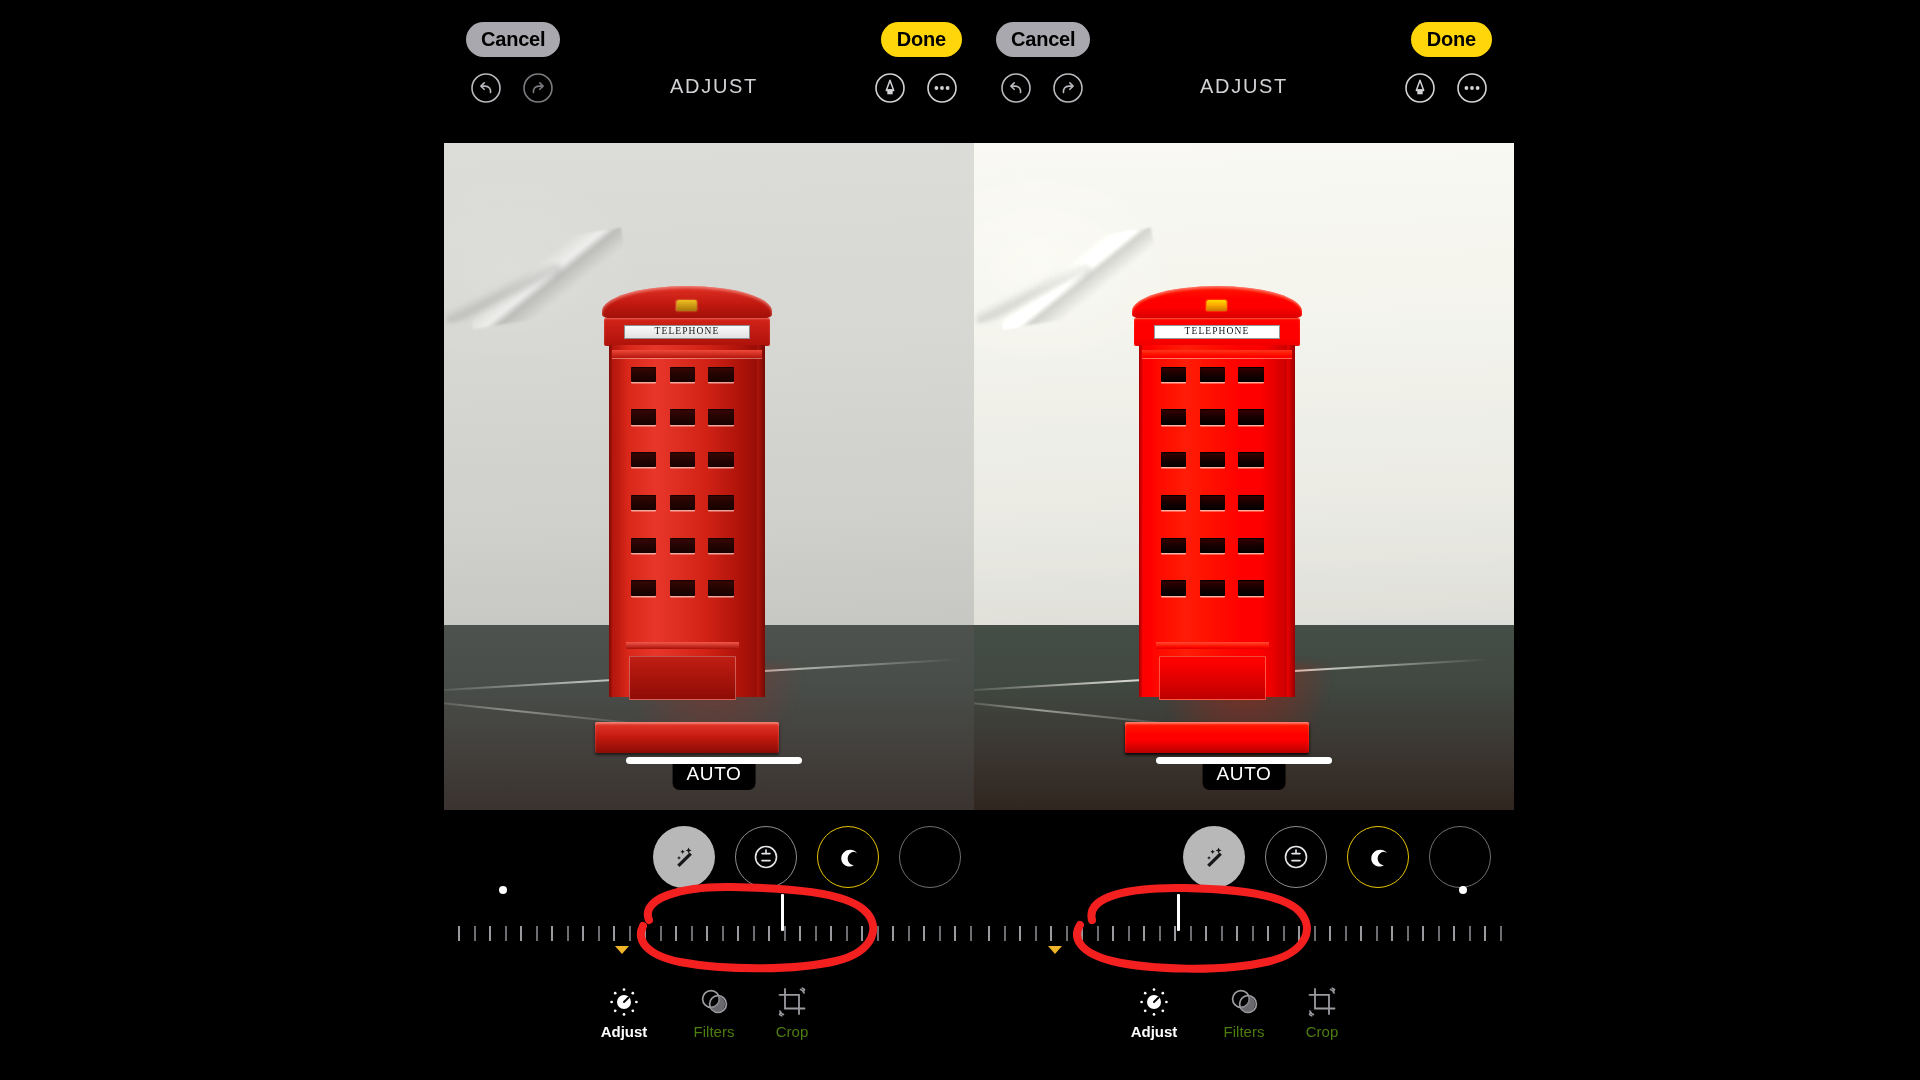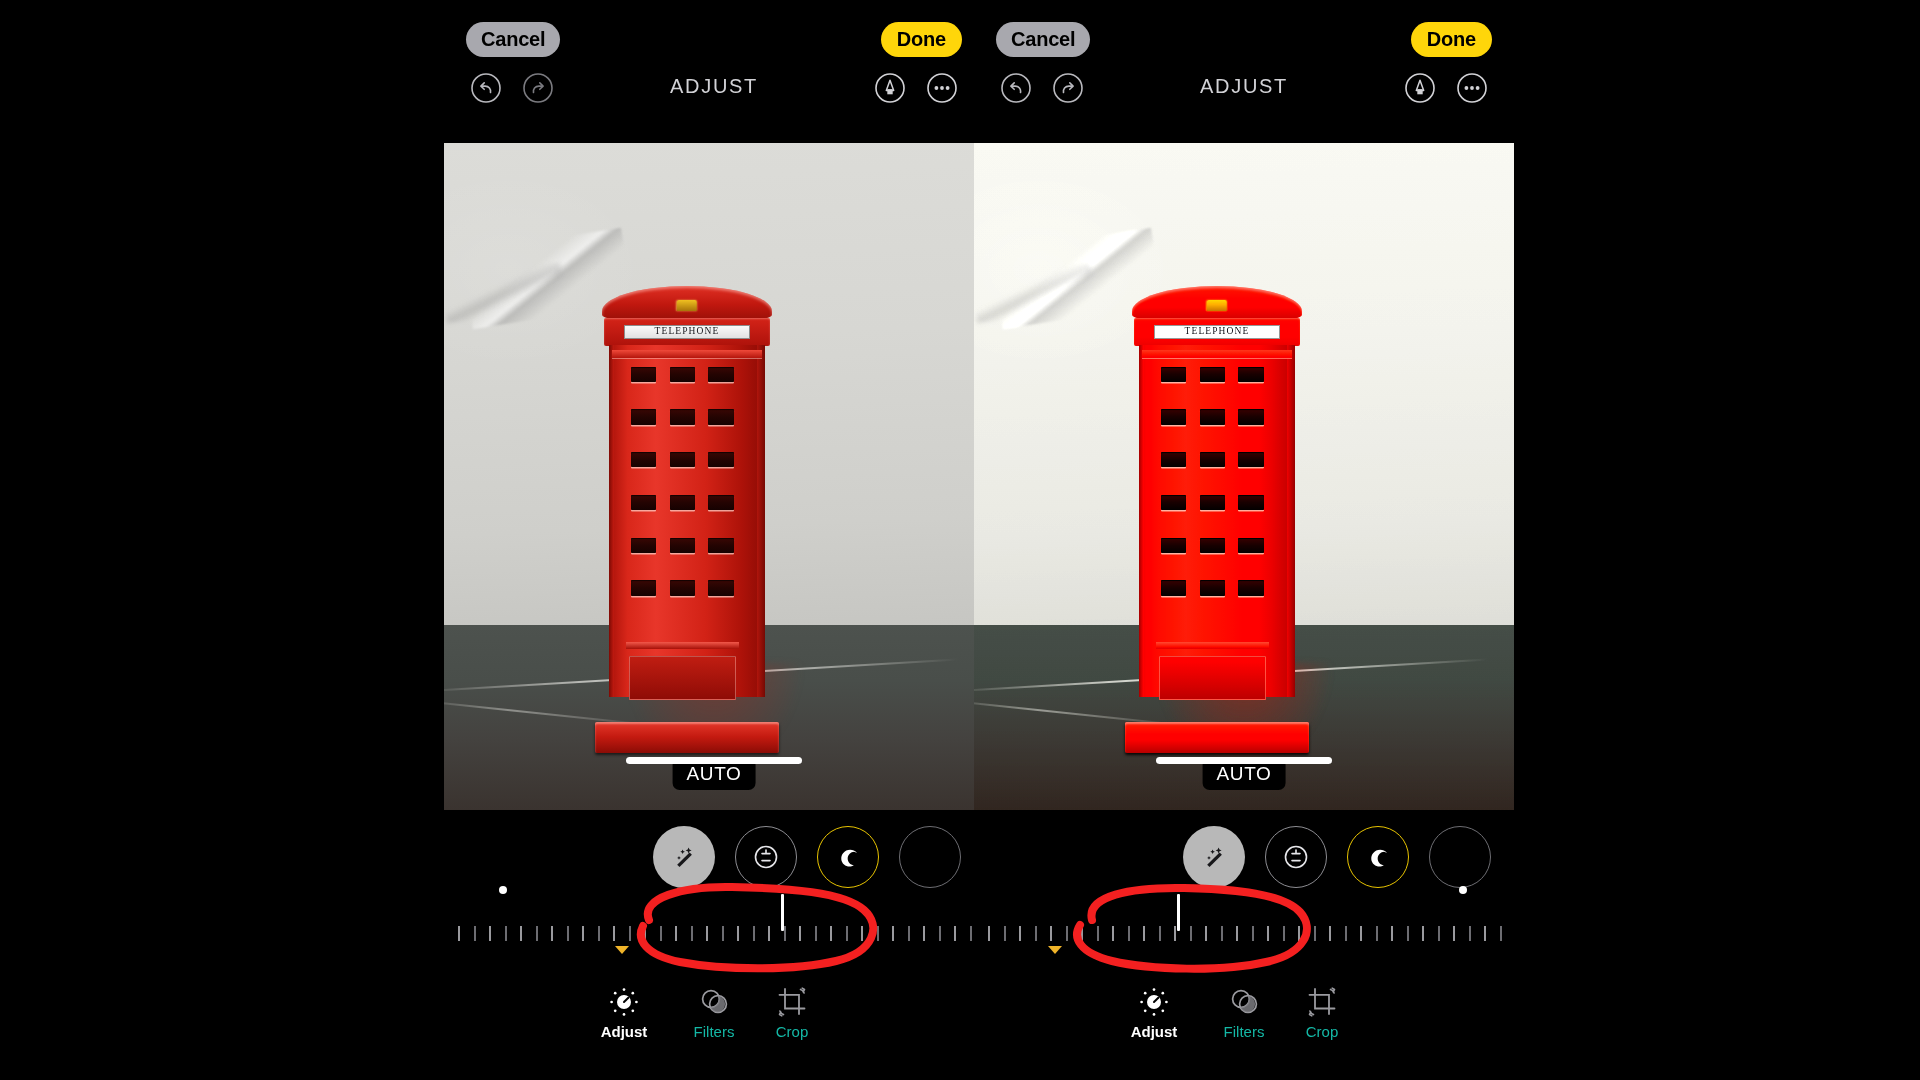--- a/index.html
+++ b/index.html
@@ -204,21 +204,21 @@
   .tabs { position:absolute; top:982px; left:0; width:540px; height:72px; }
   .tab {
     position:absolute; top:0; width:86px; text-align:center; cursor:pointer;
   }
   .tab .ic { height:40px; display:flex; align-items:center; justify-content:center; }
   .tab .lb { font-size:15px; margin-top:2px; line-height:1; }
   .tab.adjust  { left:137px; }
   .tab.filters { left:227px; }
   .tab.crop    { left:305px; }
   .tab.active .lb { color:#fff; font-weight:bold; }
-  .tab:not(.active) .lb { color:#14b8a6; }
+  .tab:not(.active) .lb { color:#4d7c0f; }
 
   .home-indicator {
     position:absolute; bottom:12px; left:50%; transform:translateX(-50%);
     width:176px; height:7px; background:#fff; border-radius:4px;
   }
 </style>
 </head>
 <body>
 
 <div class="screen">

